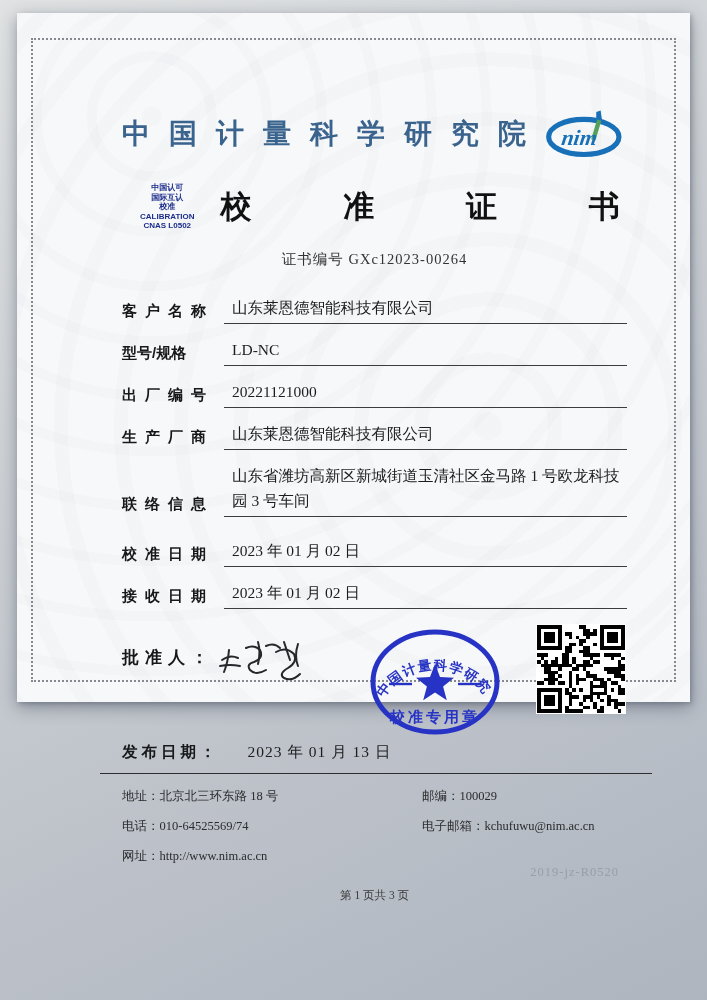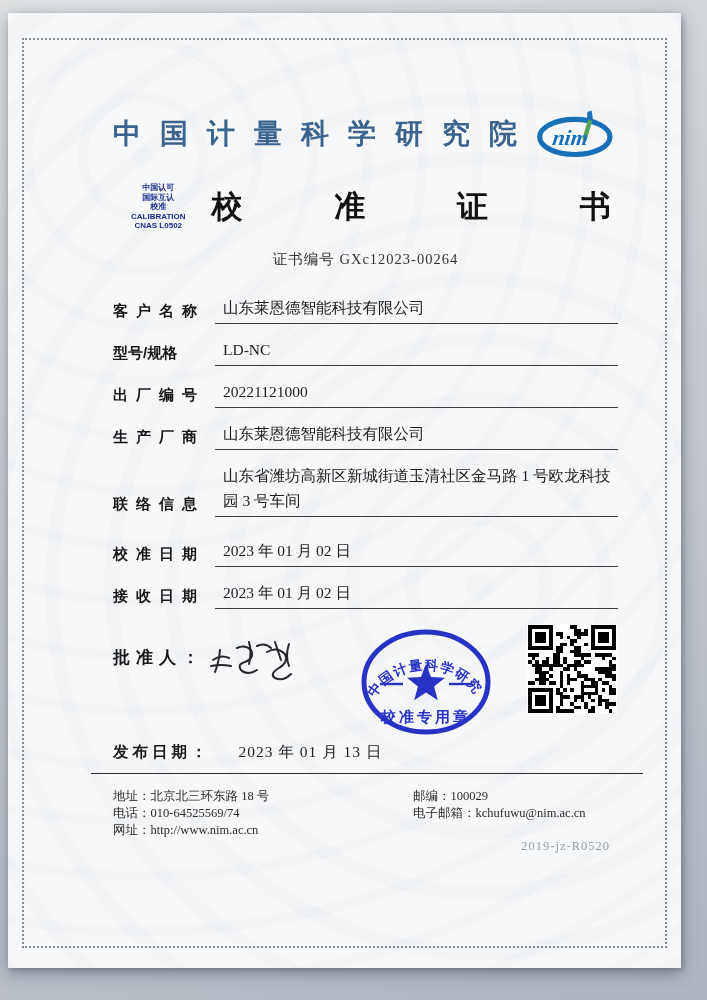--- a/index.html
+++ b/index.html
@@ -3,21 +3,21 @@
 <meta charset="utf-8">
 <style>
   * { margin:0; padding:0; box-sizing:border-box; }
   html,body { width:707px; height:1000px; overflow:hidden; }
   body {
     font-family:"Liberation Serif", serif;
     background:linear-gradient(155deg,#e0e2e3 0%,#cdd1d5 35%,#bcc1c9 70%,#aeb5bf 100%);
     position:relative;
   }
   .paper {
-    position:absolute; left:8px; top:13px; width:673px; height:955px;
+    position:absolute; left:17px; top:13px; width:673px; height:689px;
     background:#f7f8f9;
     background-image:
       repeating-radial-gradient(circle at 20% 15%, rgba(170,180,195,0.05) 0 10px, rgba(0,0,0,0) 10px 55px),
       repeating-radial-gradient(circle at 70% 60%, rgba(170,180,195,0.05) 0 14px, rgba(0,0,0,0) 14px 60px);
     box-shadow:0 5px 16px rgba(50,60,80,.45), 2px 2px 4px rgba(50,60,80,.25);
   }
   .inner {
     position:absolute; left:14px; right:14px; top:25px; bottom:20px;
     border:2px dotted #85888c;
   }
@@ -59,21 +59,21 @@
   .stamp { position:absolute; left:246px; top:4px; }
   .qr { position:absolute; left:414px; top:2px; width:90px; height:90px; background:#fff; padding:1px; }
 
   
   .release-row { margin-top:4px; display:flex; align-items:flex-end; }
   .release-label { font-family:"Liberation Sans",sans-serif; font-weight:bold;
     font-size:15.5px; letter-spacing:4px; color:#17181a; }
   .release-value { font-size:15.5px; color:#1c1d1f; margin-left:28px; letter-spacing:1px; }
   .rule { border:none; border-top:1.6px solid #2e2e30; margin:10px -25px 0 -22px; }
   .footer-grid { margin-top:14px; display:grid; grid-template-columns:1fr 205px;
-    font-size:12.5px; color:#2a2b2d; }
+    row-gap:13px; font-size:12.5px; color:#2a2b2d; }
   .footer-grid .cell { white-space:nowrap; }
   .doc-code { text-align:right; padding-right:8px;
     font-size:12.5px; color:#979ea6; letter-spacing:1px; }
   .page-info { margin-top:8px; text-align:center; font-size:11.5px; color:#3a3b3d; }
 </style>
 </head>
 <body>
 
 <div class="paper">
   <div class="inner">
@@ -389,16 +389,17 @@
 
       <div class="footer-grid">
         <div class="cell">地址：北京北三环东路 18 号</div>
         <div class="cell">邮编：100029</div>
         <div class="cell">电话：010-64525569/74</div>
         <div class="cell">电子邮箱：kchufuwu@nim.ac.cn</div>
         <div class="cell">网址：http://www.nim.ac.cn</div>
       </div>
 
       <div class="doc-code">2019-jz-R0520</div>
+      <div class="page-info">第 1 页共 3 页</div>
 
     </div>
   </div>
 </div>
 
 </body></html>

